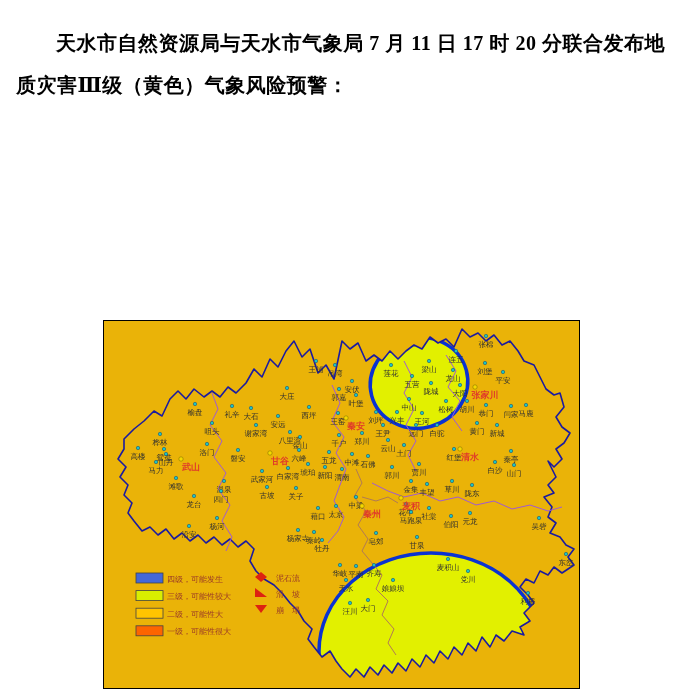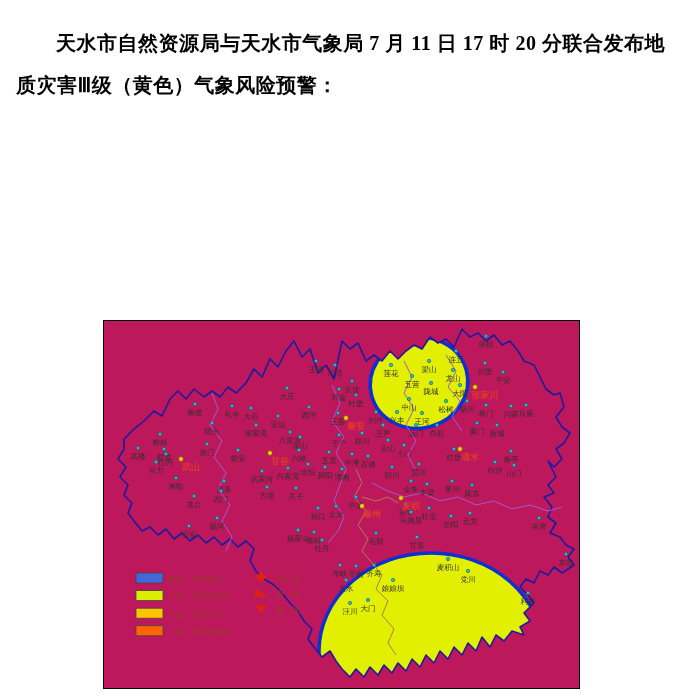--- a/index.html
+++ b/index.html
@@ -1,23 +1,23 @@
 <!DOCTYPE html>
 <html><head>
 <meta charset="utf-8">
 <style>
   html,body{margin:0;padding:0;background:#fff;}
   .page{position:relative;width:677px;height:696px;background:#fff;overflow:hidden;
         font-family:"Liberation Serif","DejaVu Serif",serif;color:#000;}
   .para{position:absolute;left:16px;right:12px;text-align:justify;text-indent:2em;
-        font-size:20px;font-weight:600;letter-spacing:0.5px;font-family:Liberation Serif, serif;}
+        font-size:20px;font-weight:600;letter-spacing:0.5px;}
   .para1{top:2px;line-height:42px;}
   .para2{top:84px;line-height:47px;}
   .map-frame{position:absolute;left:103px;top:320px;width:475px;height:367px;
-             border:1px solid #000;background:#be185d;}
+             border:1px solid #000;background:#eab308;}
   svg text{font-family:"Liberation Sans","DejaVu Sans",sans-serif;}
 </style>
 </head>
 <body>
 
 <div class="page">
 
   <p class="para para1">天水市自然资源局与天水市气象局 7 月 11 日 17 时 20 分联合发布地质灾害Ⅲ级（黄色）气象风险预警：</p>
 
   <div class="map-frame">

